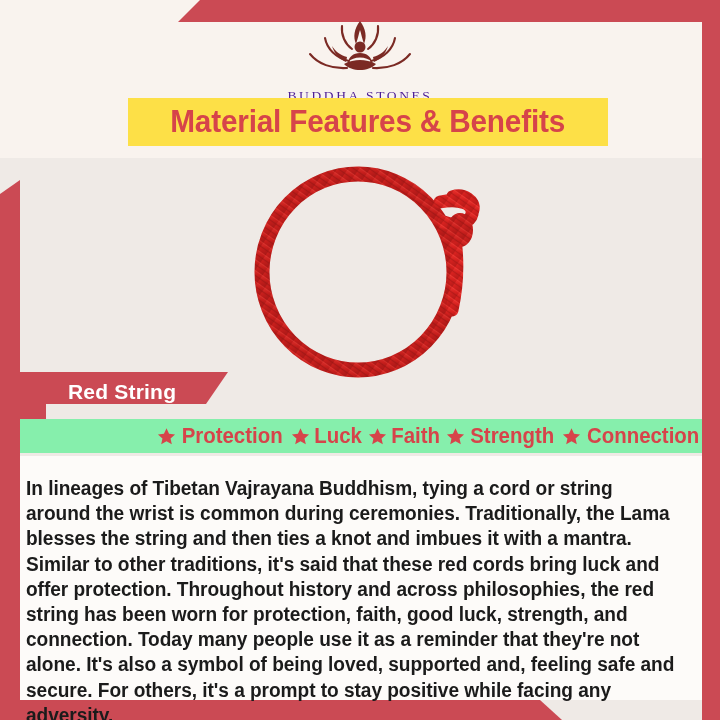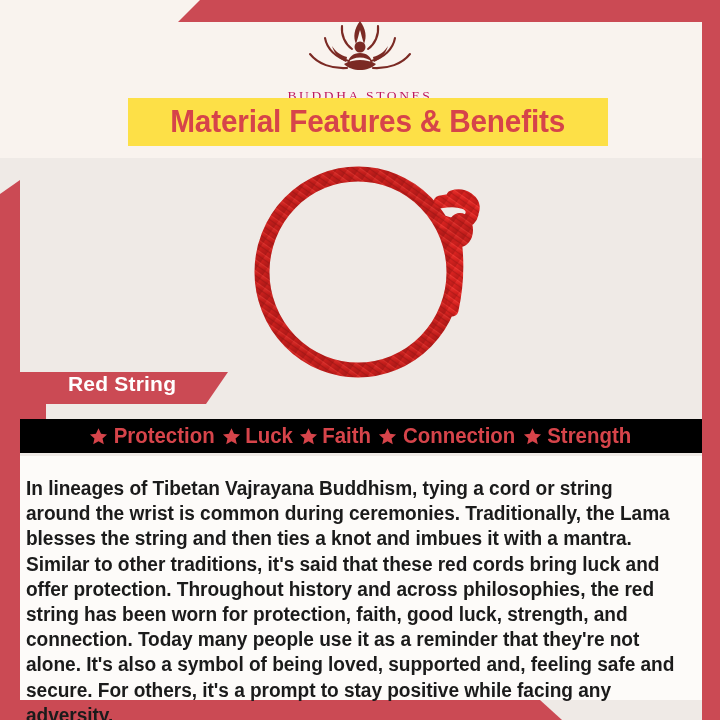--- a/index.html
+++ b/index.html
@@ -80,21 +80,21 @@
     margin: 0 auto;
     width: 118px;
     height: 60px;
   }
   .brand-name {
     display: block;
     margin-top: 10px;
     font-family: "Liberation Serif", serif;
     font-size: 13.5px;
     letter-spacing: 2.6px;
-    color: #be185d;
+    color: #4c1d95;
   }
 
   
   .headline-band {
     position: absolute;
     left: 128px; top: 98px;
     width: 480px; height: 48px;
     background: #fde047;
     display: flex;
     align-items: center;
@@ -118,40 +118,40 @@
   .product svg { display: block; }
 
   
   .ribbon {
     position: absolute;
     left: 20px; top: 372px;
     width: 208px; height: 32px;
     background: #cb4a54;
     clip-path: polygon(0 0, 208px 0, 186px 32px, 0 32px);
     display: flex;
-    align-items: flex-start;
+    align-items: flex-end;
   }
   .ribbon-text {
     margin-left: 48px;
     font-family: "Liberation Sans Narrow", "Liberation Sans", sans-serif;
     font-size: 21px;
     font-weight: bold;
     color: #ffffff;
     letter-spacing: 0.2px;
   }
 
   
   .benefits {
     position: absolute;
     left: 20px; top: 419px;
     width: 682px; height: 34px;
-    background: #000000;
+    background: #86efac;
     display: flex;
     align-items: center;
-    justify-content: center;
+    justify-content: flex-end;
     gap: 5px;
   }
   .benefit {
     display: flex;
     align-items: center;
     gap: 3px;
   }
   .benefit-star {
     display: inline-block;
     width: 19px; height: 19px;
@@ -283,29 +283,29 @@
         </svg>
       </span>
       <span class="benefit-label">Faith</span>
     </div>
     <div class="benefit">
       <span class="benefit-star">
         <svg viewBox="0 0 24 24" width="19" height="19" xmlns="http://www.w3.org/2000/svg">
           <path fill="currentColor" d="M12 1.6 L15.2 8.6 L22.8 9.4 L17.1 14.4 L18.7 21.9 L12 18 L5.3 21.9 L6.9 14.4 L1.2 9.4 L8.8 8.6 Z"></path>
         </svg>
       </span>
+      <span class="benefit-label">Strength</span>
+    </div>
+    <div class="benefit">
+      <span class="benefit-star">
+        <svg viewBox="0 0 24 24" width="19" height="19" xmlns="http://www.w3.org/2000/svg">
+          <path fill="currentColor" d="M12 1.6 L15.2 8.6 L22.8 9.4 L17.1 14.4 L18.7 21.9 L12 18 L5.3 21.9 L6.9 14.4 L1.2 9.4 L8.8 8.6 Z"></path>
+        </svg>
+      </span>
       <span class="benefit-label">Connection</span>
-    </div>
-    <div class="benefit">
-      <span class="benefit-star">
-        <svg viewBox="0 0 24 24" width="19" height="19" xmlns="http://www.w3.org/2000/svg">
-          <path fill="currentColor" d="M12 1.6 L15.2 8.6 L22.8 9.4 L17.1 14.4 L18.7 21.9 L12 18 L5.3 21.9 L6.9 14.4 L1.2 9.4 L8.8 8.6 Z"></path>
-        </svg>
-      </span>
-      <span class="benefit-label">Strength</span>
     </div>
   </div>
 
   <div class="copy-panel">
     <p class="copy-text">In lineages of Tibetan Vajrayana Buddhism, tying a cord or string around the wrist is common during ceremonies. Traditionally, the Lama blesses the string and then ties a knot and imbues it with a mantra. Similar to other traditions, it's said that these red cords bring luck and offer protection. Throughout history and across philosophies, the red string has been worn for protection, faith, good luck, strength, and connection. Today many people use it as a reminder that they're not alone. It's also a symbol of being loved, supported and, feeling safe and secure. For others, it's a prompt to stay positive while facing any adversity.</p>
   </div>
 
 </div>
 
 </body></html>

